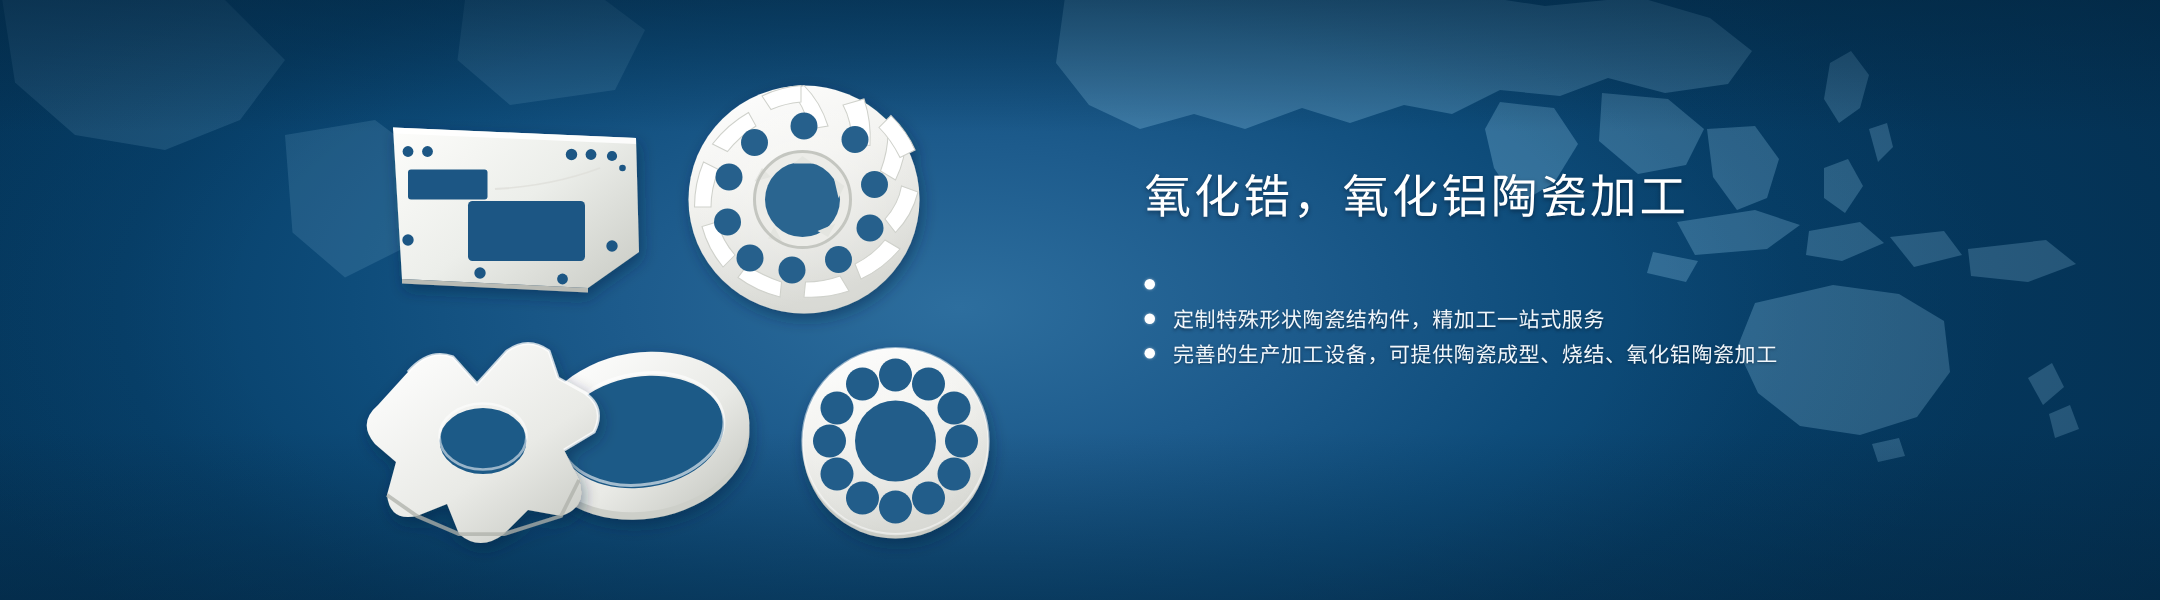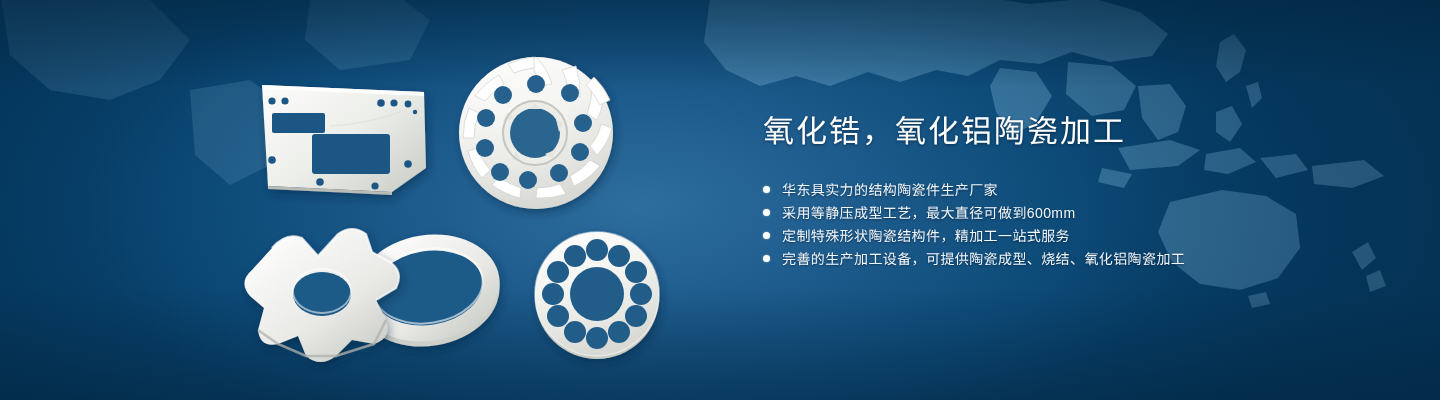--- a/index.html
+++ b/index.html
@@ -286,25 +286,20 @@
       </g>
     </svg>
   </div>
 
   <div class="copy">
     <h1 class="headline">氧化锆，氧化铝陶瓷加工</h1>
 
     <ul class="bullets">
       <li class="bullet">
         <span class="dot"></span>
-        <span class="bullet-text">华东具实力的结构陶瓷件生产厂家</span>
-      </li>
-      <li class="bullet">
-        <span class="dot"></span>
-        <span class="bullet-text">采用等静压成型工艺，最大直径可做到600mm</span>
       </li>
       <li class="bullet">
         <span class="dot"></span>
         <span class="bullet-text">定制特殊形状陶瓷结构件，精加工一站式服务</span>
       </li>
       <li class="bullet">
         <span class="dot"></span>
         <span class="bullet-text">完善的生产加工设备，可提供陶瓷成型、烧结、氧化铝陶瓷加工</span>
       </li>
     </ul>

